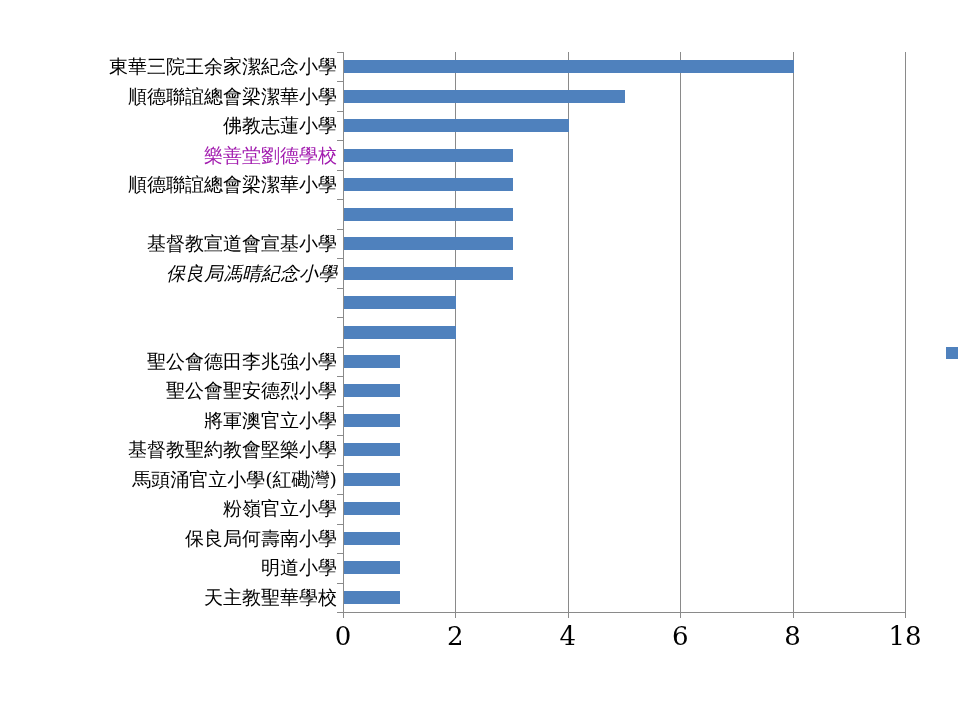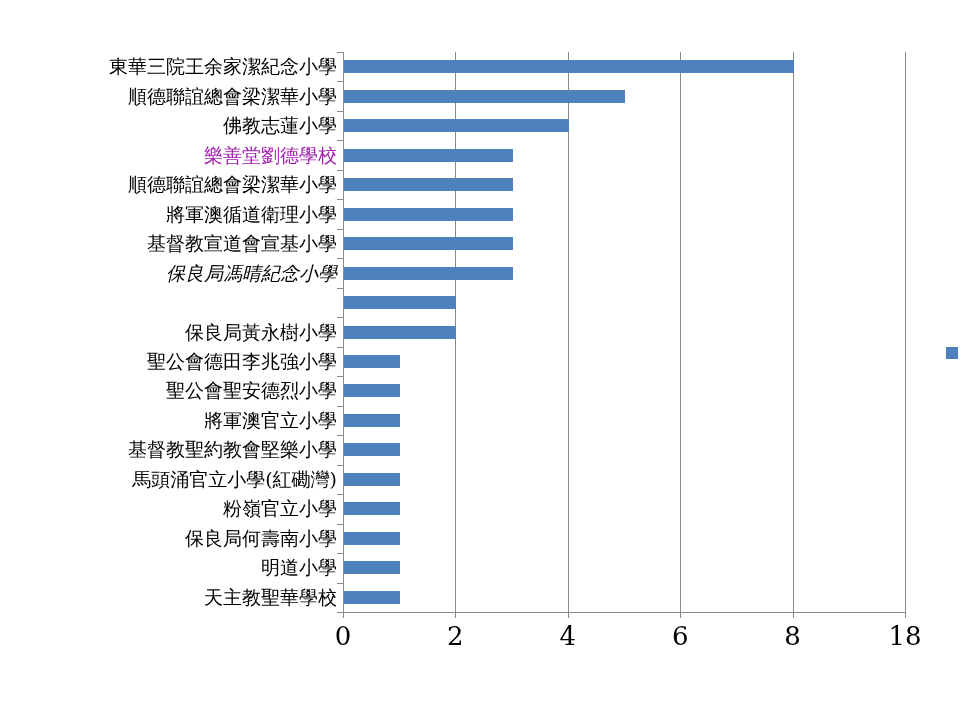--- a/index.html
+++ b/index.html
@@ -121,28 +121,26 @@
     <div class="cat-label" style="right: 623px; top: 57.2368px; color: rgb(0, 0, 0); text-align: right;">東華三院王余家潔紀念小學</div>
     <div class="bar" style="left: 344px; top: 89.7105px; width: 281px; height: 13px; background: rgb(79, 129, 189);"></div>
     <div class="cat-label" style="right: 623px; top: 86.7105px; color: rgb(0, 0, 0);">順德聯誼總會梁潔華小學</div>
     <div class="bar" style="left: 344px; top: 119.184px; width: 224.8px; height: 13px; background: rgb(79, 129, 189);"></div>
     <div class="cat-label" style="right: 623px; top: 116.184px; color: rgb(0, 0, 0);">佛教志蓮小學</div>
     <div class="bar" style="left: 344px; top: 148.658px; width: 168.6px; height: 13px; background: rgb(79, 129, 189);"></div>
     <div class="cat-label" style="right: 623px; top: 145.658px; color: #a21caf;">樂善堂劉德學校</div>
     <div class="bar" style="left: 344px; top: 178.132px; width: 168.6px; height: 13px; background: rgb(79, 129, 189);"></div>
     <div class="cat-label" style="right: 623px; top: 175.132px; color: rgb(0, 0, 0);">順德聯誼總會梁潔華小學</div>
     <div class="bar" style="left: 344px; top: 207.605px; width: 168.6px; height: 13px; background: rgb(79, 129, 189);"></div>
-    <div class="cat-label" style="right: 623px; top: 204.605px; color: rgb(0, 0, 0);">將軍澳循道衛理小學</div>
     <div class="bar" style="left: 344px; top: 237.079px; width: 168.6px; height: 13px; background: rgb(79, 129, 189);"></div>
     <div class="cat-label" style="right: 623px; top: 234.079px; color: rgb(0, 0, 0);">基督教宣道會宣基小學</div>
     <div class="bar" style="left: 344px; top: 266.553px; width: 168.6px; height: 13px; background: rgb(79, 129, 189);"></div>
     <div class="cat-label" style="right: 623px; top: 263.553px; color: rgb(0, 0, 0); font-style: italic;">保良局馮晴紀念小學</div>
     <div class="bar" style="left: 344px; top: 296.026px; width: 112.4px; height: 13px; background: rgb(79, 129, 189);"></div>
     <div class="bar" style="left: 344px; top: 325.5px; width: 112.4px; height: 13px; background: rgb(79, 129, 189);"></div>
-    <div class="cat-label" style="right: 623px; top: 322.5px; color: rgb(0, 0, 0);">保良局黃永樹小學</div>
     <div class="bar" style="left: 344px; top: 354.974px; width: 56.2px; height: 13px; background: rgb(79, 129, 189);"></div>
     <div class="cat-label" style="right: 623px; top: 351.974px; color: rgb(0, 0, 0);">聖公會德田李兆強小學</div>
     <div class="bar" style="left: 344px; top: 384.447px; width: 56.2px; height: 13px; background: rgb(79, 129, 189);"></div>
     <div class="cat-label" style="right: 623px; top: 381.447px; color: rgb(0, 0, 0);">聖公會聖安德烈小學</div>
     <div class="bar" style="left: 344px; top: 413.921px; width: 56.2px; height: 13px; background: rgb(79, 129, 189);"></div>
     <div class="cat-label" style="right: 623px; top: 410.921px; color: rgb(0, 0, 0);">將軍澳官立小學</div>
     <div class="bar" style="left: 344px; top: 443.395px; width: 56.2px; height: 13px; background: rgb(79, 129, 189);"></div>
     <div class="cat-label" style="right: 623px; top: 440.395px; color: rgb(0, 0, 0); text-align: center;">基督教聖約教會堅樂小學</div>
     <div class="bar" style="left: 344px; top: 472.868px; width: 56.2px; height: 13px; background: rgb(79, 129, 189);"></div>
     <div class="cat-label" style="right: 623px; top: 469.868px; color: rgb(0, 0, 0);">馬頭涌官立小學(紅磡灣)</div>

